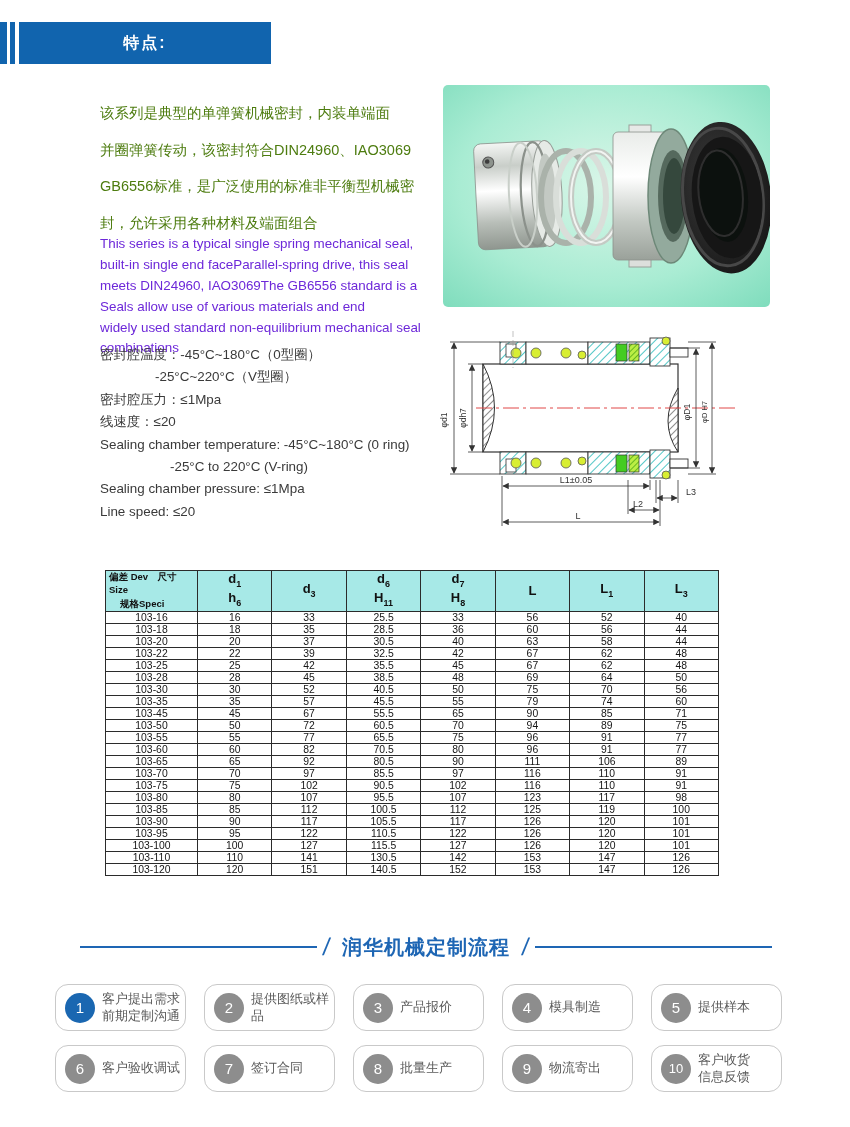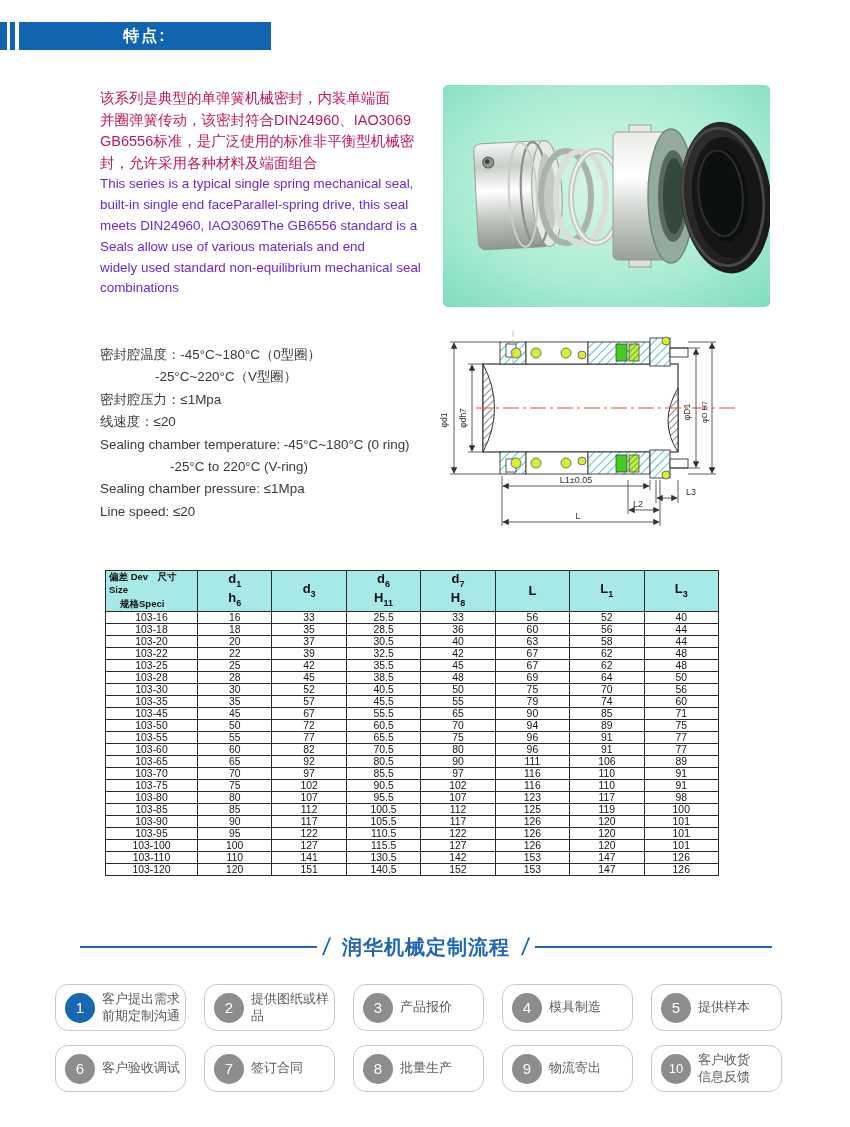--- a/index.html
+++ b/index.html
@@ -3,33 +3,33 @@
 <meta charset="utf-8">
 <style>
   * { margin:0; padding:0; box-sizing:border-box; }
   html,body { background:#fff; }
   body {
     width:850px; height:1127px; position:relative; overflow:hidden;
     font-family:"Liberation Sans","DejaVu Sans",sans-serif; color:#3d3d3d;
   }
 
   
-  .feature-bar { position:absolute; left:0; top:22px; height:28px; display:flex; }
+  .feature-bar { position:absolute; left:0; top:22px; height:42px; display:flex; }
   .deco-a { width:7px; background:#1164ae; }
   .gap2 { width:3px; }
   .deco-b { width:5px; background:#1164ae; }
   .gap3 { width:4px; }
   .bar-main {
     width:252px; background:#1164ae; color:#fff; font-size:16px; font-weight:bold;
     display:flex; align-items:center; justify-content:center; letter-spacing:2px;
   }
 
   
   .desc-block { position:absolute; left:100px; top:88px; width:348px; }
-  .zh-line { font-size:14.5px; line-height:21.6px; color:#be185d; }
+  .zh-line { font-size:14.5px; line-height:21.6px; color:#4d7c0f;margin-top:15px; }
   .en-line { font-size:13.4px; line-height:20.8px; color:#6d28d9; }
 
   
   .photo-wrap { position:absolute; left:443px; top:85px; width:327px; height:222px; }
   .photo-wrap svg { display:block; }
 
   
   .specs-block { position:absolute; left:100px; top:344px; width:370px; }
   .spec-line { font-size:13.4px; line-height:22.4px; color:#3a3a3a; }
   .spec-line.indent1 { padding-left:55px; }

